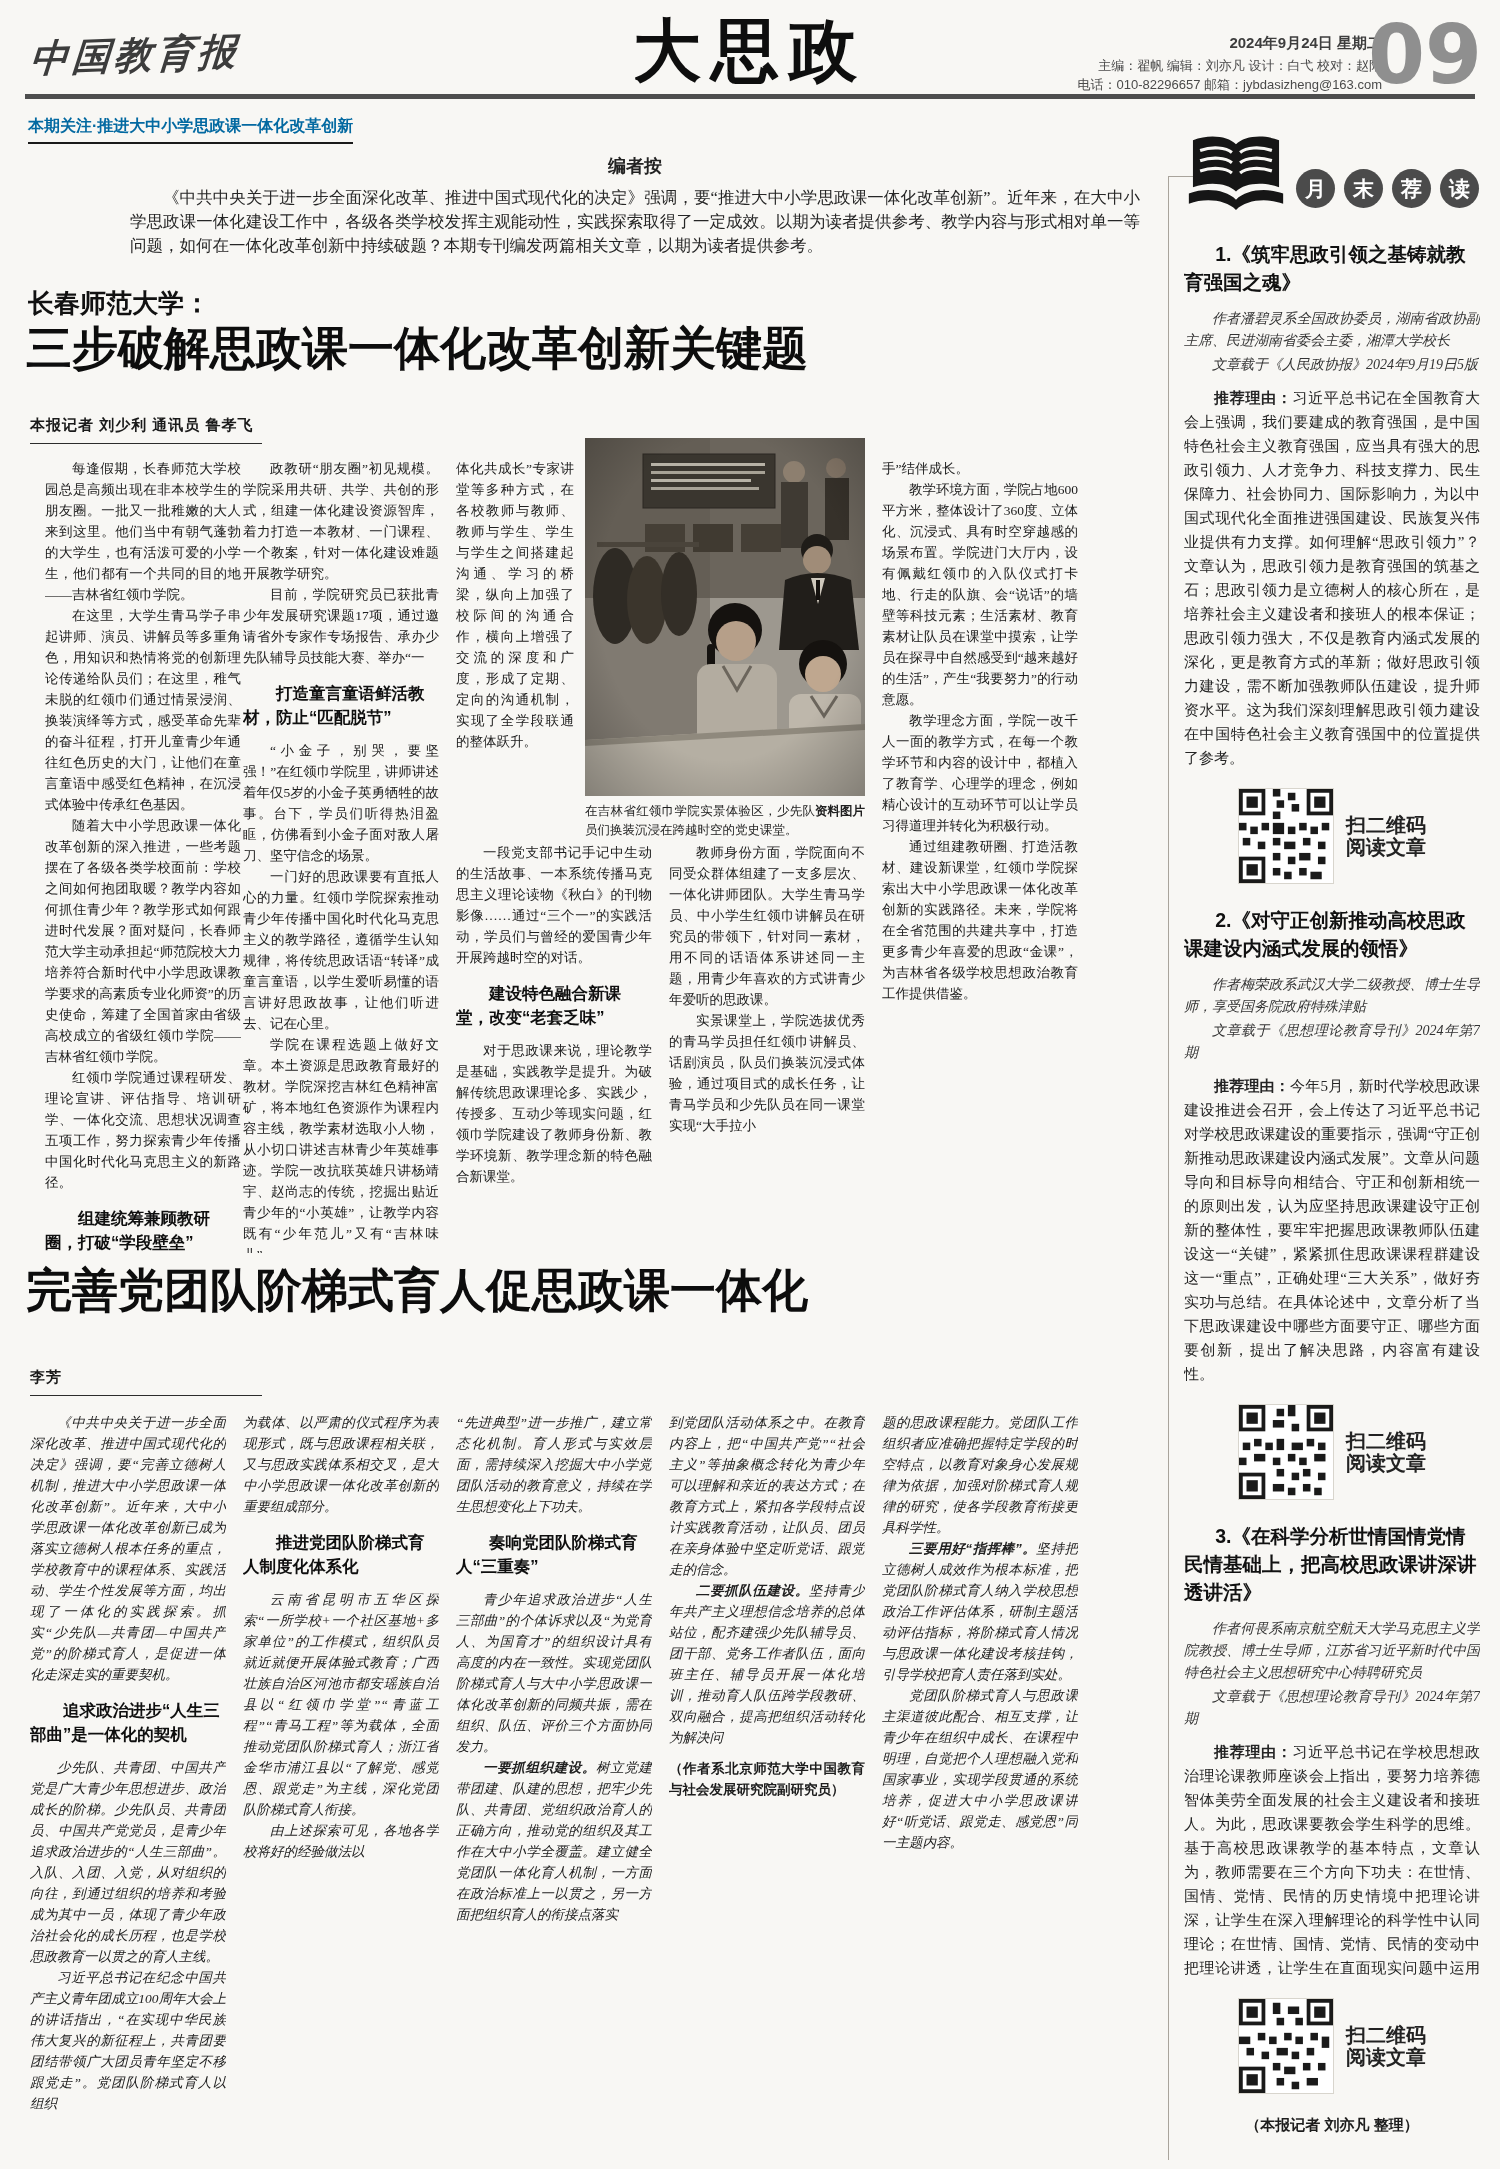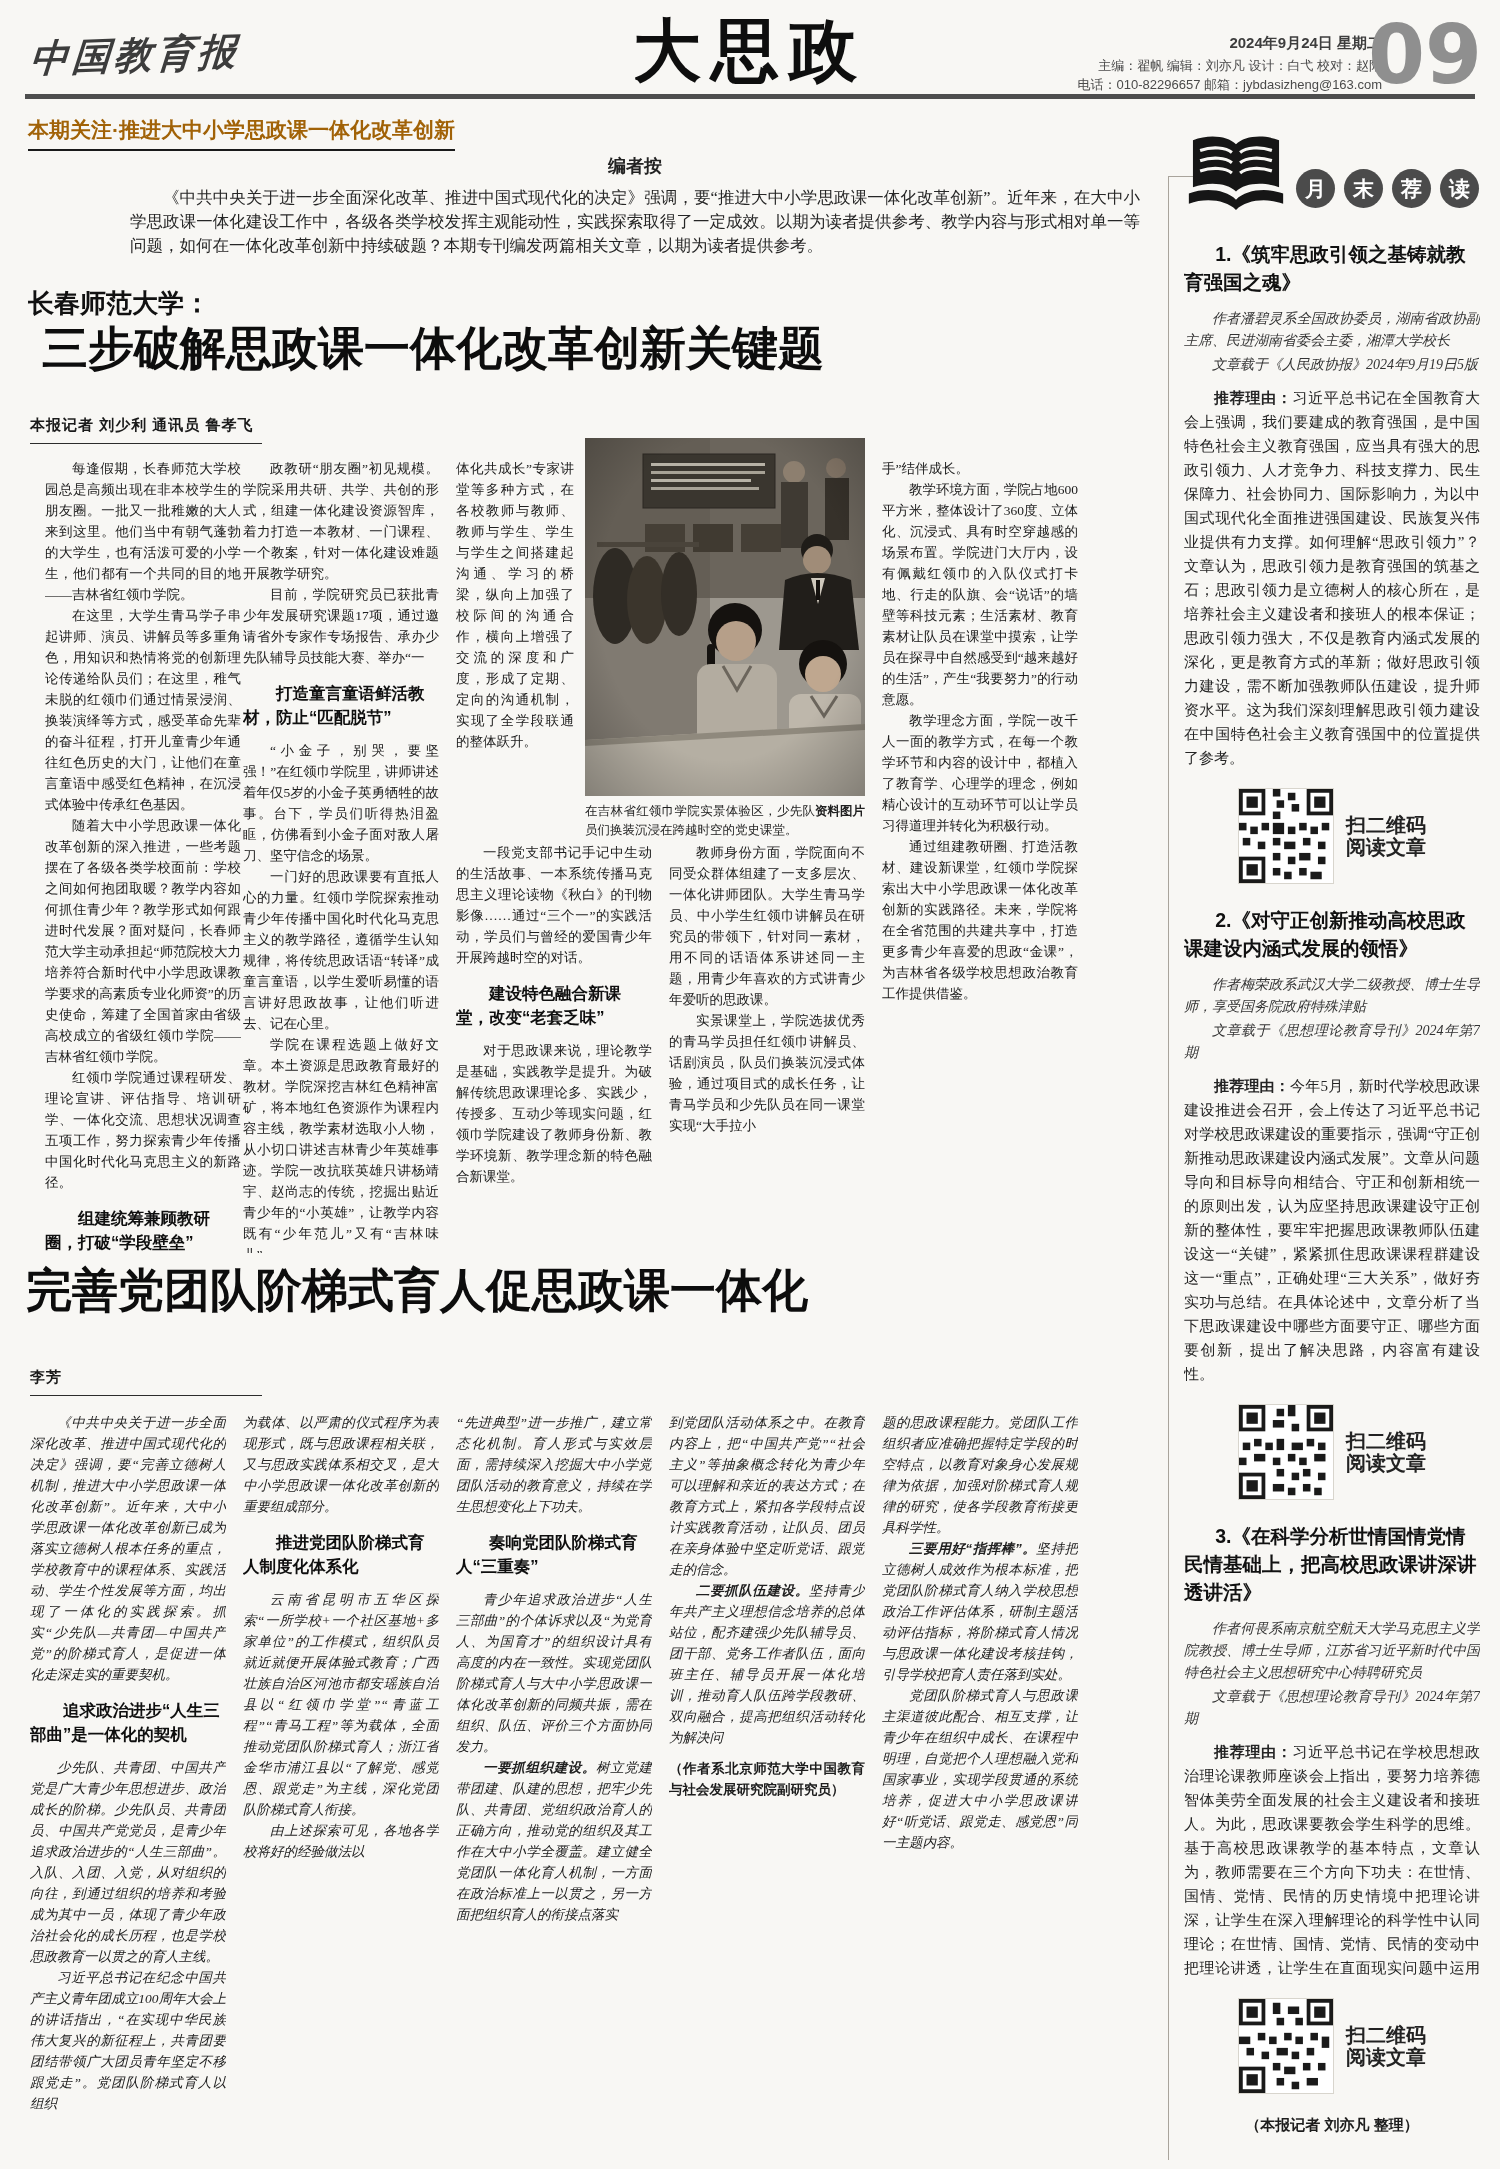--- a/index.html
+++ b/index.html
@@ -14,21 +14,21 @@
          letter-spacing:10px;color:#0e0e0e;}
   .hdr-info{position:absolute;right:118px;top:34px;width:420px;text-align:right;
          font-family:"Liberation Sans",sans-serif;color:#4a4a4a;}
   .hdr-date{font-size:15px;font-weight:bold;color:#3d3d3d;margin-bottom:3px;}
   .hdr-line{font-size:13px;line-height:19px;}
   .page-no{position:absolute;right:18px;top:14px;font-family:"DejaVu Sans",sans-serif;
          font-size:82px;font-weight:700;color:#8f8f8f;line-height:1;}
   .hdr-rule{position:absolute;left:25px;top:94px;width:1450px;height:5px;background:#4e4e4e;}
   
   .focus{position:absolute;left:28px;top:116px;font-family:"Liberation Sans",sans-serif;
-         font-size:21px;font-weight:bold;color:#a16207;border-bottom:2px solid #1a1a1a;
+         font-size:16px;font-weight:bold;color:#0369a1;border-bottom:2px solid #1a1a1a;
          padding-bottom:5px;}
   .ednote{position:absolute;left:130px;top:154px;width:1010px;}
   .ednote-label{text-align:center;font-size:18px;font-weight:bold;color:#222;margin:0 0 8px;}
   .ednote-text{font-size:16.5px;line-height:24px;text-align:justify;text-indent:2em;
          color:#262626;margin:0;}
   
   .a1-kicker{position:absolute;left:28px;top:286px;font-family:"Liberation Sans",sans-serif;
          font-size:26px;font-weight:bold;color:#111;}
   .a1-title{position:absolute;left:26px;top:320px;font-family:"Liberation Sans",sans-serif;
          font-size:46px;font-weight:900;color:#0d0d0d;letter-spacing:0;white-space:nowrap;}
@@ -93,21 +93,21 @@
   <div class="page-no">09</div>
   <div class="hdr-rule"></div>
 
   <div class="focus">本期关注·推进大中小学思政课一体化改革创新</div>
   <div class="ednote">
     <p class="ednote-label">编者按</p>
     <p class="ednote-text">《中共中央关于进一步全面深化改革、推进中国式现代化的决定》强调，要“推进大中小学思政课一体化改革创新”。近年来，在大中小学思政课一体化建设工作中，各级各类学校发挥主观能动性，实践探索取得了一定成效。以期为读者提供参考、教学内容与形式相对单一等问题，如何在一体化改革创新中持续破题？本期专刊编发两篇相关文章，以期为读者提供参考。</p>
   </div>
 
   <div class="a1-kicker">长春师范大学：</div>
-  <h1 class="a1-title" style="margin: 0px; left: 42px; top: 318px;">三步破解思政课一体化改革创新关键题</h1>
+  <h1 class="a1-title" style="margin: 0px; left: 26px; top: 318px;">三步破解思政课一体化改革创新关键题</h1>
   <div class="byline" style="left:30px;top:416px;">本报记者  刘少利  通讯员  鲁孝飞</div>
 
   <div class="col" style="left:34px;top:458px;height:795px;margin-left:11px;">
       <p class="para">每逢假期，长春师范大学校园总是高频出现在非本校学生的朋友圈。一批又一批稚嫩的大人来到这里。他们当中有朝气蓬勃的大学生，也有活泼可爱的小学生，他们都有一个共同的目的地——吉林省红领巾学院。</p>
       <p class="para">在这里，大学生青马学子串起讲师、演员、讲解员等多重角色，用知识和热情将党的创新理论传递给队员们；在这里，稚气未脱的红领巾们通过情景浸润、换装演绎等方式，感受革命先辈的奋斗征程，打开儿童青少年通往红色历史的大门，让他们在童言童语中感受红色精神，在沉浸式体验中传承红色基因。</p>
       <p class="para">随着大中小学思政课一体化改革创新的深入推进，一些考题摆在了各级各类学校面前：学校之间如何抱团取暖？教学内容如何抓住青少年？教学形式如何跟进时代发展？面对疑问，长春师范大学主动承担起“师范院校大力培养符合新时代中小学思政课教学要求的高素质专业化师资”的历史使命，筹建了全国首家由省级高校成立的省级红领巾学院——吉林省红领巾学院。</p>
       <p class="para">红领巾学院通过课程研发、理论宣讲、评估指导、培训研学、一体化交流、思想状况调查五项工作，努力探索青少年传播中国化时代化马克思主义的新路径。</p>
       <h3 class="col-h">组建统筹兼顾教研圈，打破“学段壁垒”</h3>
     </div>
   <div class="col" style="left:243px;top:458px;height:795px;">

